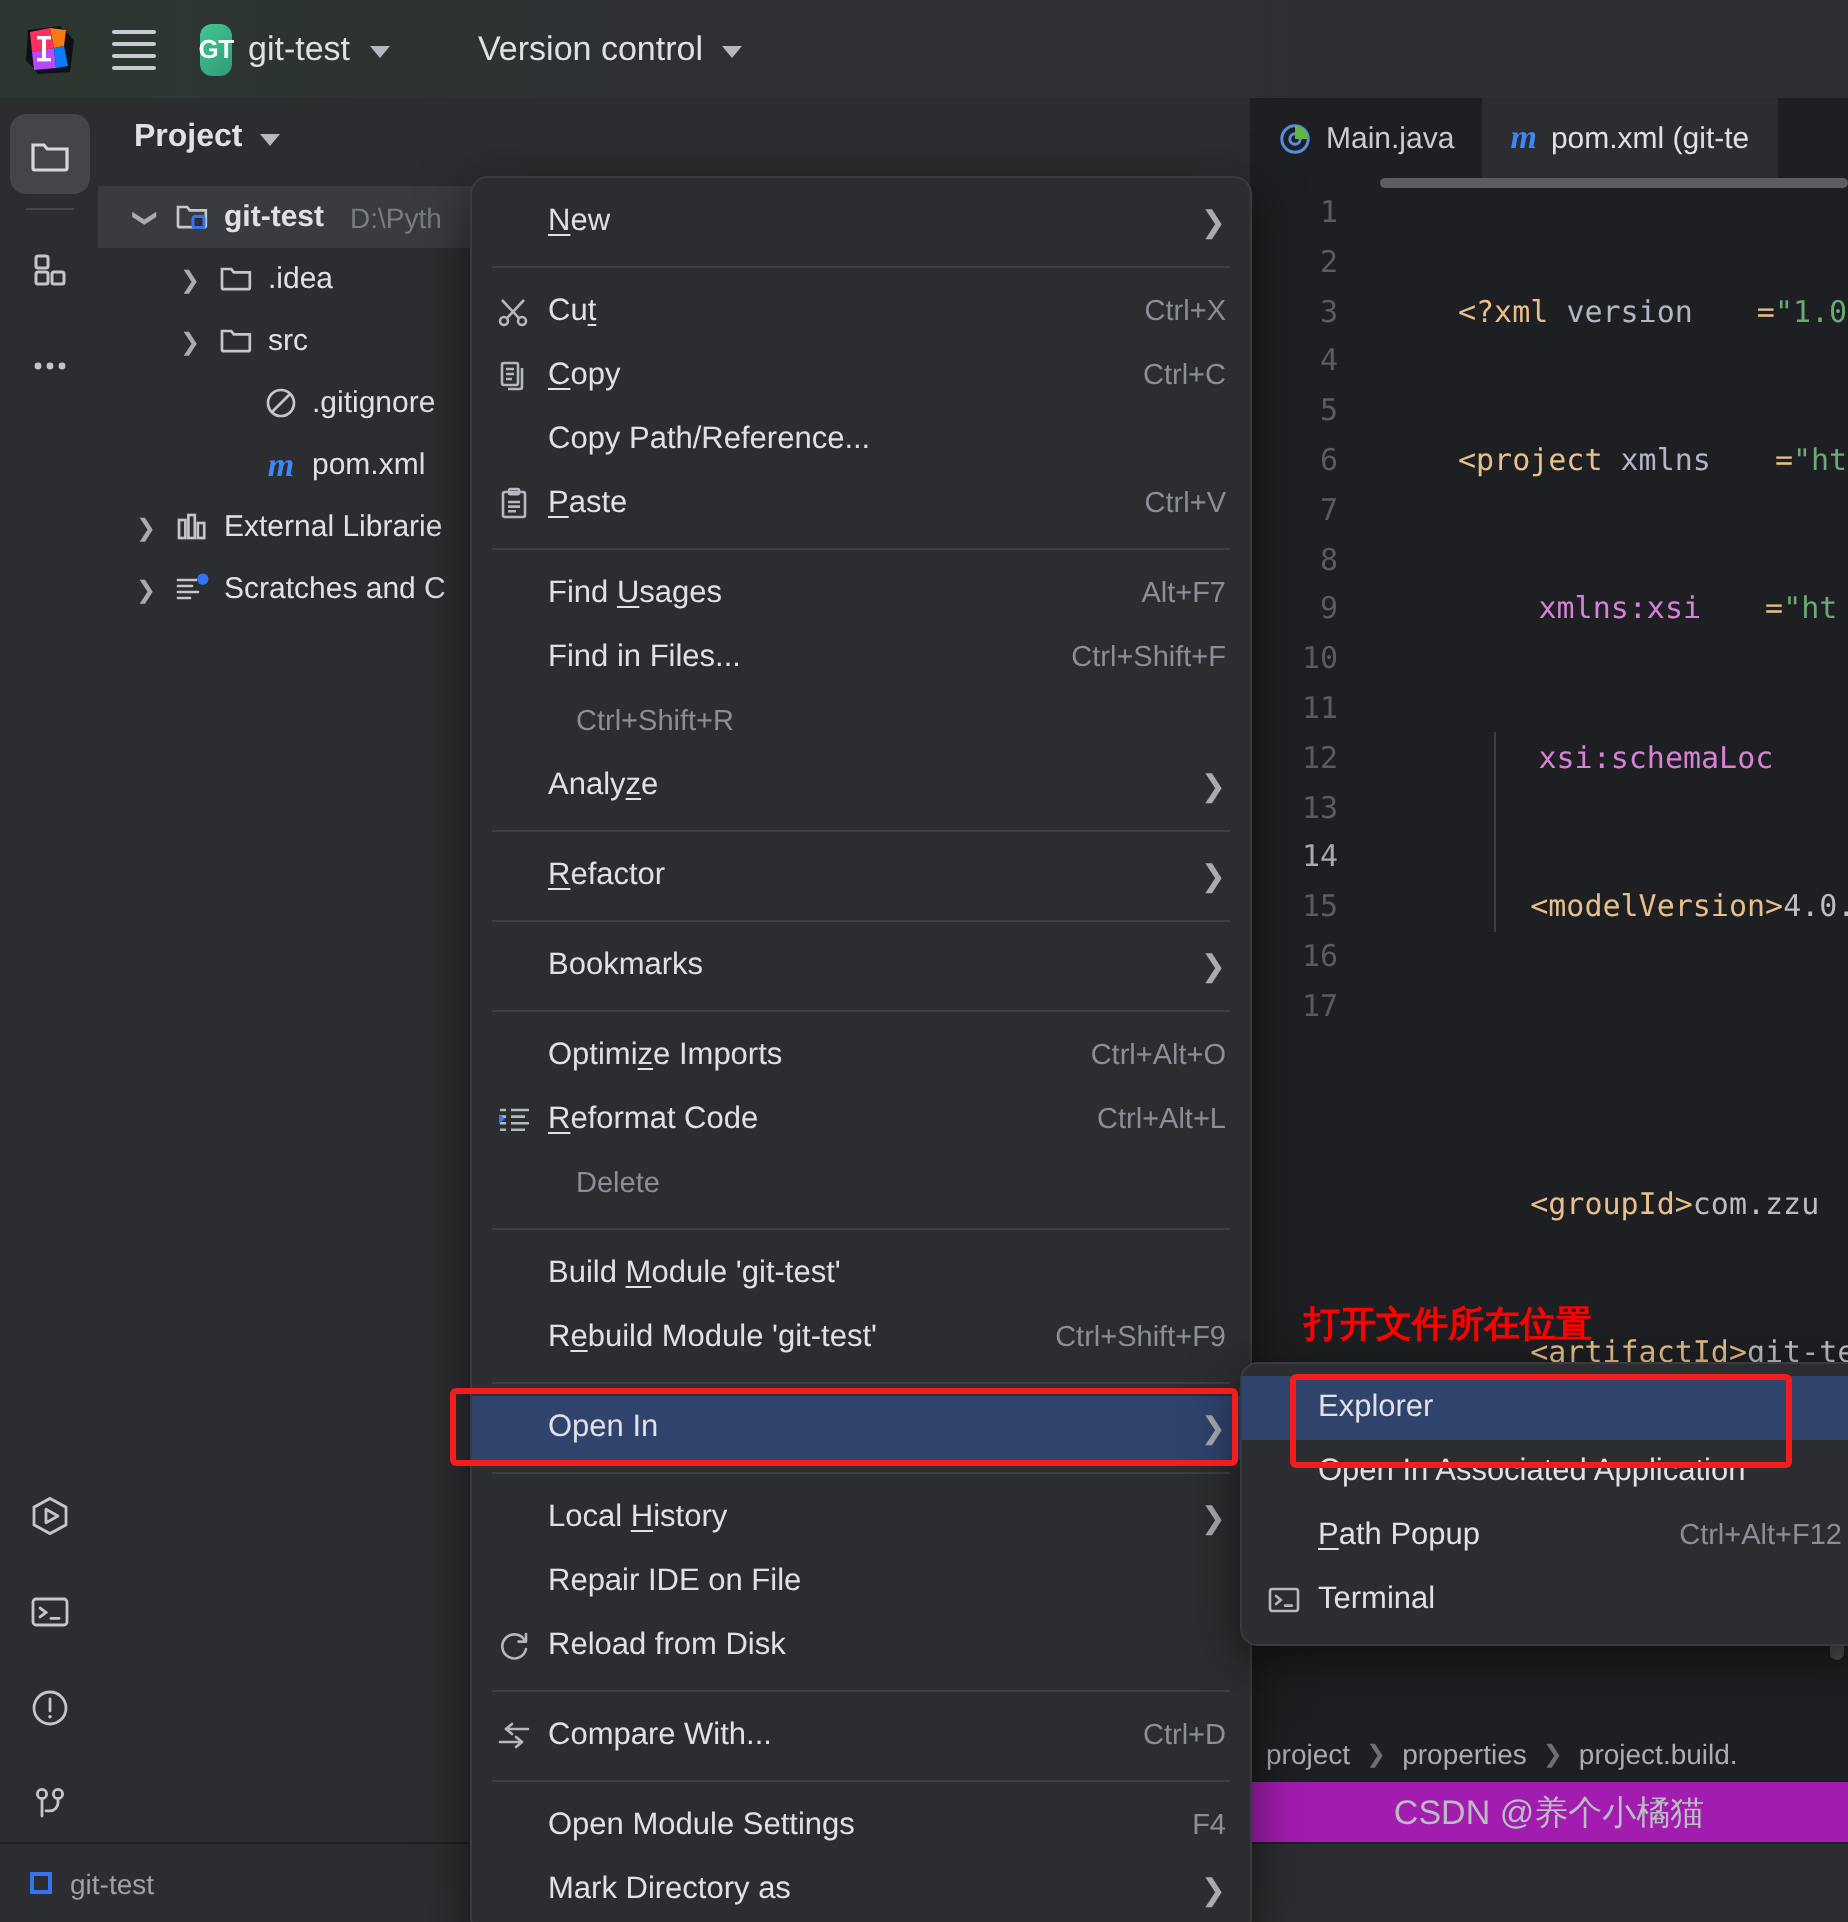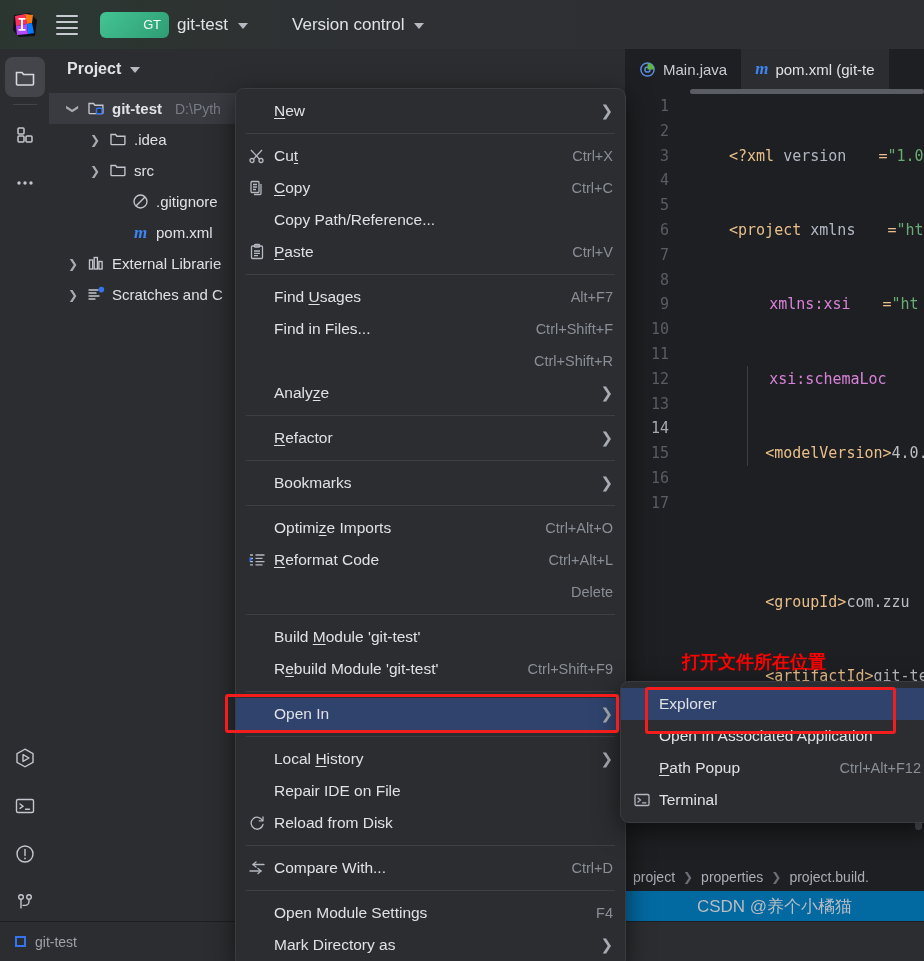--- a/index.html
+++ b/index.html
@@ -33,26 +33,25 @@
     display: flex; flex-direction: column; justify-content: center; align-items: center; gap: 4px;
     cursor: pointer;
   }
   .burger i { display: block; width: 22px; height: 2px; background: #c7cbd1; border-radius: 1px; }
 
   .proj-chip {
     display: flex; align-items: center; gap: 8px;
     padding: 3px 8px 3px 4px; border-radius: 6px; cursor: pointer;
   }
   .proj-badge {
-    width: 34px; height: 26px; border-radius: 6px;
+    width: 16px; height: 26px; border-radius: 6px;
     background: linear-gradient(135deg, #43c493, #2f9d75);
-    color: #f2fbf7; font-size: 13px; font-weight: normal;
+    color: #f2fbf7; font-size: 13px; font-weight: bold;
     display: flex; align-items: center; justify-content: center;
     letter-spacing: -0.3px;
-    padding-left: 35px;
   }
   .proj-name { font-size: 17px; color: #dfe1e5; }
   .chev-d {
     width: 0; height: 0; border-left: 5px solid transparent; border-right: 5px solid transparent;
     border-top: 6px solid #b6bac0; margin-left: 2px; margin-top: 2px;
   }
   .vcs-chip { display: flex; align-items: center; gap: 8px; margin-left: 30px; cursor: pointer;
               padding: 3px 6px; border-radius: 6px; }
   .vcs-label { font-size: 17px; color: #dfe1e5; }
 
@@ -93,21 +92,21 @@
   }
   .tw-ind { display: inline-block; }
   .tlabel { color: #dfe1e5; }
   .tlabel.bold { font-weight: bold; }
   .tpath { color: #787c84; margin-left: 7px; font-size: 14px; }
   .ticon { width: 19px; height: 19px; display: inline-flex; align-items: center; justify-content: center; }
 
   
   .editor {
     position: absolute; left: 625px; top: 49px; right: 0; bottom: 39px;
-    background: #0369a1; overflow: hidden;
+    background: #a21caf; overflow: hidden;
   }
   .tabs { height: 40px; display: flex; align-items: stretch; background: #1e1f22; }
   .tab {
     display: flex; align-items: center; gap: 7px; padding: 0 14px;
     font-size: 15px; color: #c8ccd2; cursor: pointer; white-space: nowrap;
   }
   .tab.active { background: #2b2d30; color: #dfe1e5; }
   .hscroll-top { height: 5px; position: relative; background: #1e1f22; }
   .hscroll-top i {
     position: absolute; left: 65px; right: 0; top: 0; height: 5px;
@@ -163,21 +162,21 @@
     position: absolute; left: 235px; top: 88px; width: 389px;
     background: #2b2d30;
     border: 1px solid #393b40; border-radius: 9px;
     box-shadow: 0 7px 26px rgba(0,0,0,.55);
     padding: 6px 0 6px 0;
     z-index: 40;
     overflow: hidden;
   }
   .mi {
     height: 32px; display: flex; align-items: center; position: relative;
-    padding: 0 12px 0 12px; cursor: pointer; font-size: 15.5px; color: #dfe1e5; justify-content: flex-end;
+    padding: 0 12px 0 12px; cursor: pointer; font-size: 15.5px; color: #dfe1e5;
   }
   .mi .mi-ico { width: 26px; min-width: 26px; display: flex; align-items: center; justify-content: flex-start; color: #b4b8bf; }
   .mi .mi-lbl { flex: 1; white-space: nowrap; }
   .mi .mi-acc { color: #8a8e96; font-size: 14.5px; margin-left: 14px; white-space: nowrap; }
   .mi .mi-arrow { color: #a7abb2; font-size: 15px; margin-left: 14px; }
   .mi.highlight { background: #2f436d; }
   .msep { height: 1px; background: #3c3f44; margin: 6px 10px; }
   .u { text-decoration: underline; text-underline-offset: 2px; }
 
   .redbox {
@@ -186,21 +185,21 @@
   }
 
   
   .submenu {
     position: absolute; left: 620px; top: 681px; width: 312px;
     background: #2b2d30; border: 1px solid #393b40; border-radius: 9px;
     box-shadow: 0 7px 26px rgba(0,0,0,.55);
     padding: 6px 0; z-index: 50;
   }
   .annot {
-    position: absolute; left: 682px; top: 650px;
+    position: absolute; left: 652px; top: 650px;
     color: #ff0000; font-size: 18px; font-weight: bold; z-index: 70;
     font-family: "DejaVu Sans", sans-serif;
     white-space: nowrap;
   }
 
   .vscroll {
     position: absolute; right: 2px; top: 700px; width: 7px; height: 130px;
     background: #4a4d53; border-radius: 4px; z-index: 45;
   }
   svg { display: block; }

